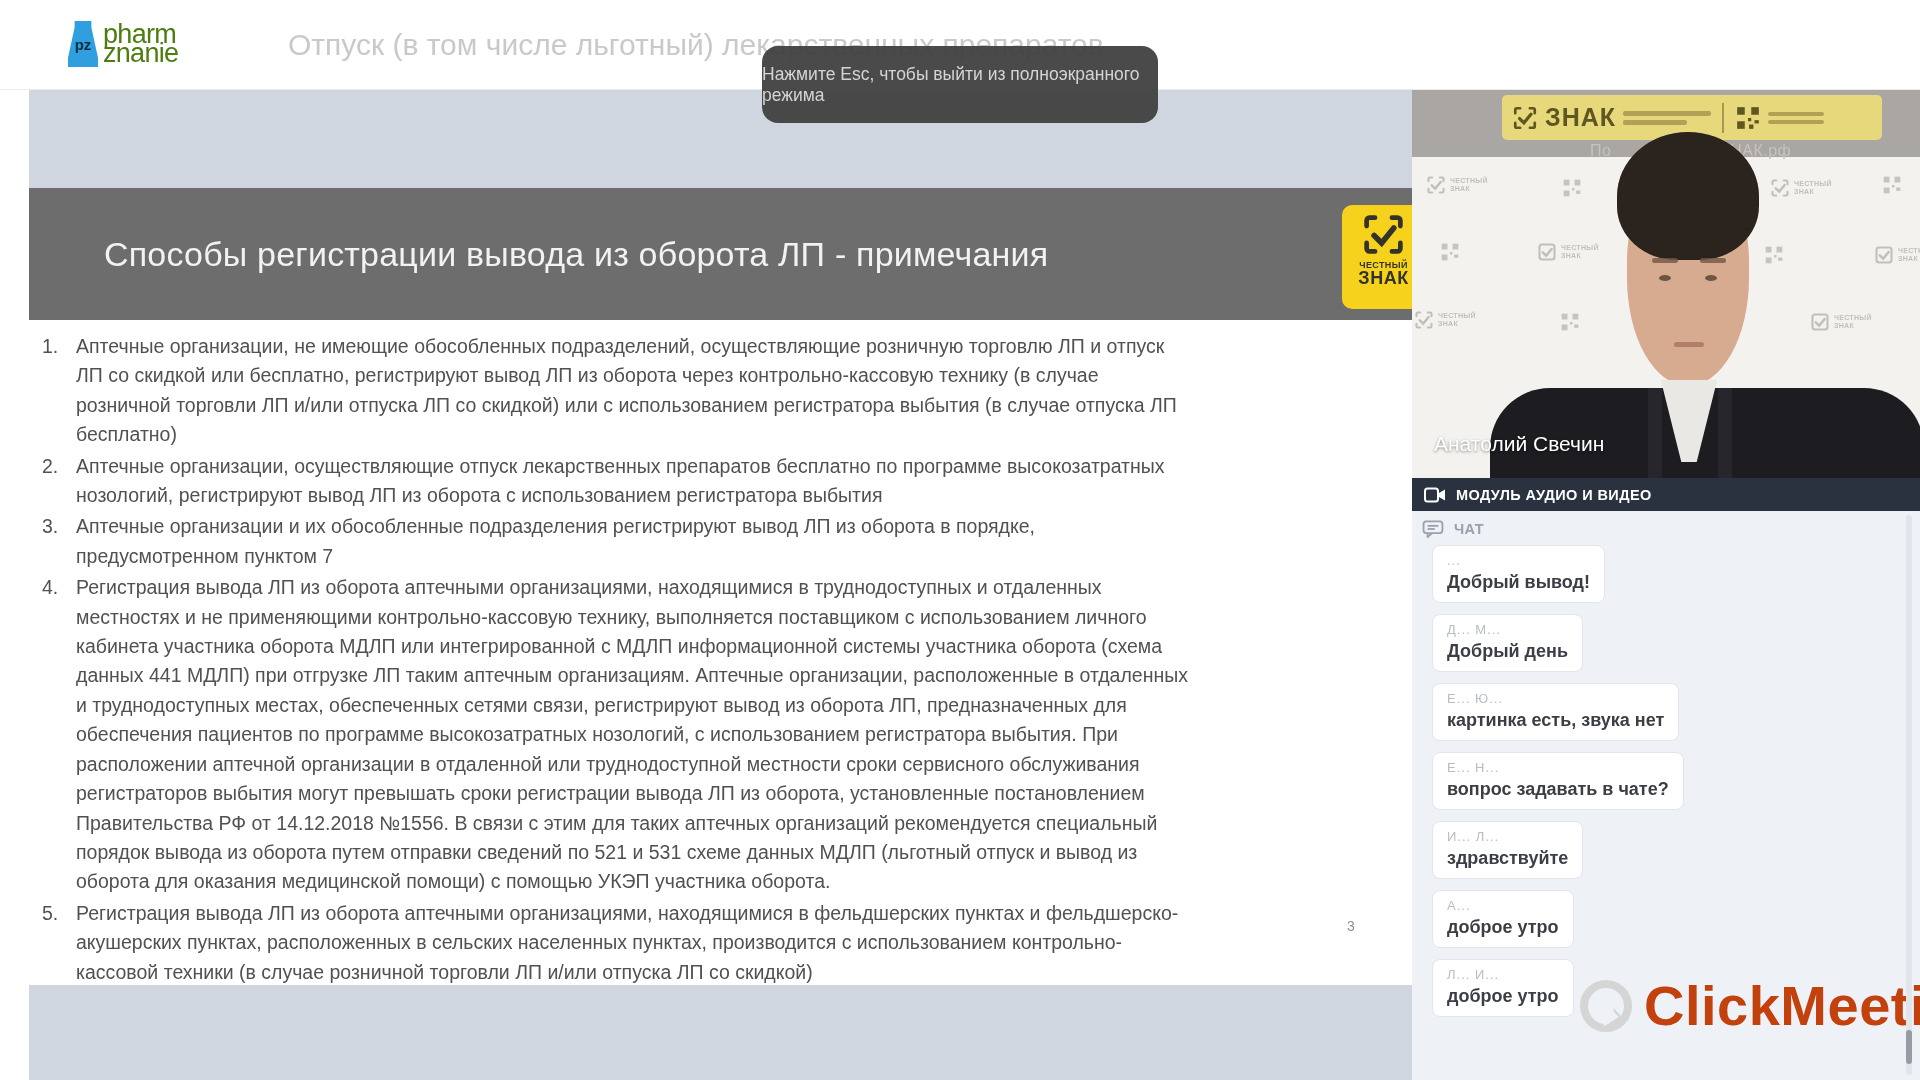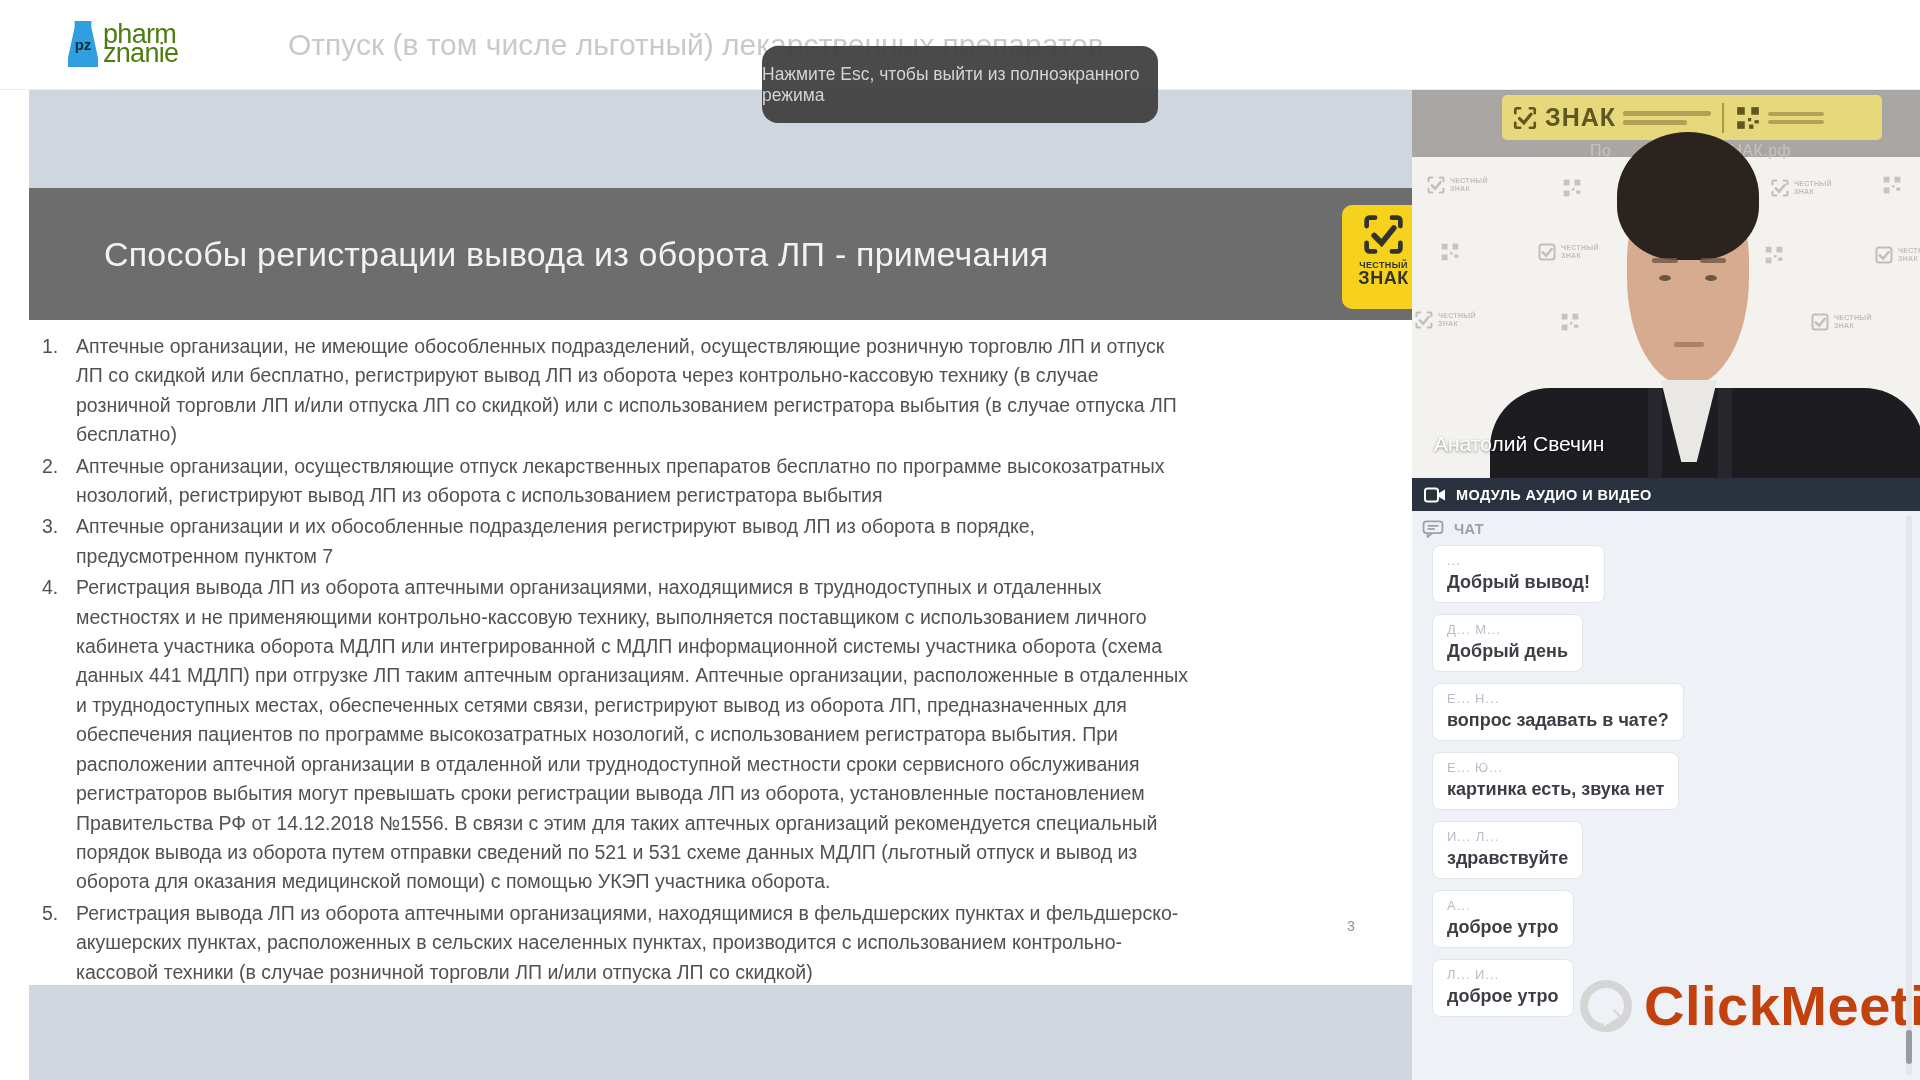--- a/index.html
+++ b/index.html
@@ -388,27 +388,27 @@
           <div class="chat-sender">...</div>
           <div class="chat-text">Добрый вывод!</div>
         </div>
 
         <div class="chat-card">
           <div class="chat-sender">Д... М...</div>
           <div class="chat-text">Добрый день</div>
         </div>
 
         <div class="chat-card">
+          <div class="chat-sender">Е... Ю...</div>
+          <div class="chat-text">картинка есть, звука нет</div>
+        </div>
+
+        <div class="chat-card">
           <div class="chat-sender">Е... Н...</div>
           <div class="chat-text">вопрос задавать в чате?</div>
-        </div>
-
-        <div class="chat-card">
-          <div class="chat-sender">Е... Ю...</div>
-          <div class="chat-text">картинка есть, звука нет</div>
         </div>
 
         <div class="chat-card">
           <div class="chat-sender">И... Л...</div>
           <div class="chat-text">здравствуйте</div>
         </div>
 
         <div class="chat-card">
           <div class="chat-sender">А...</div>
           <div class="chat-text">доброе утро</div>

